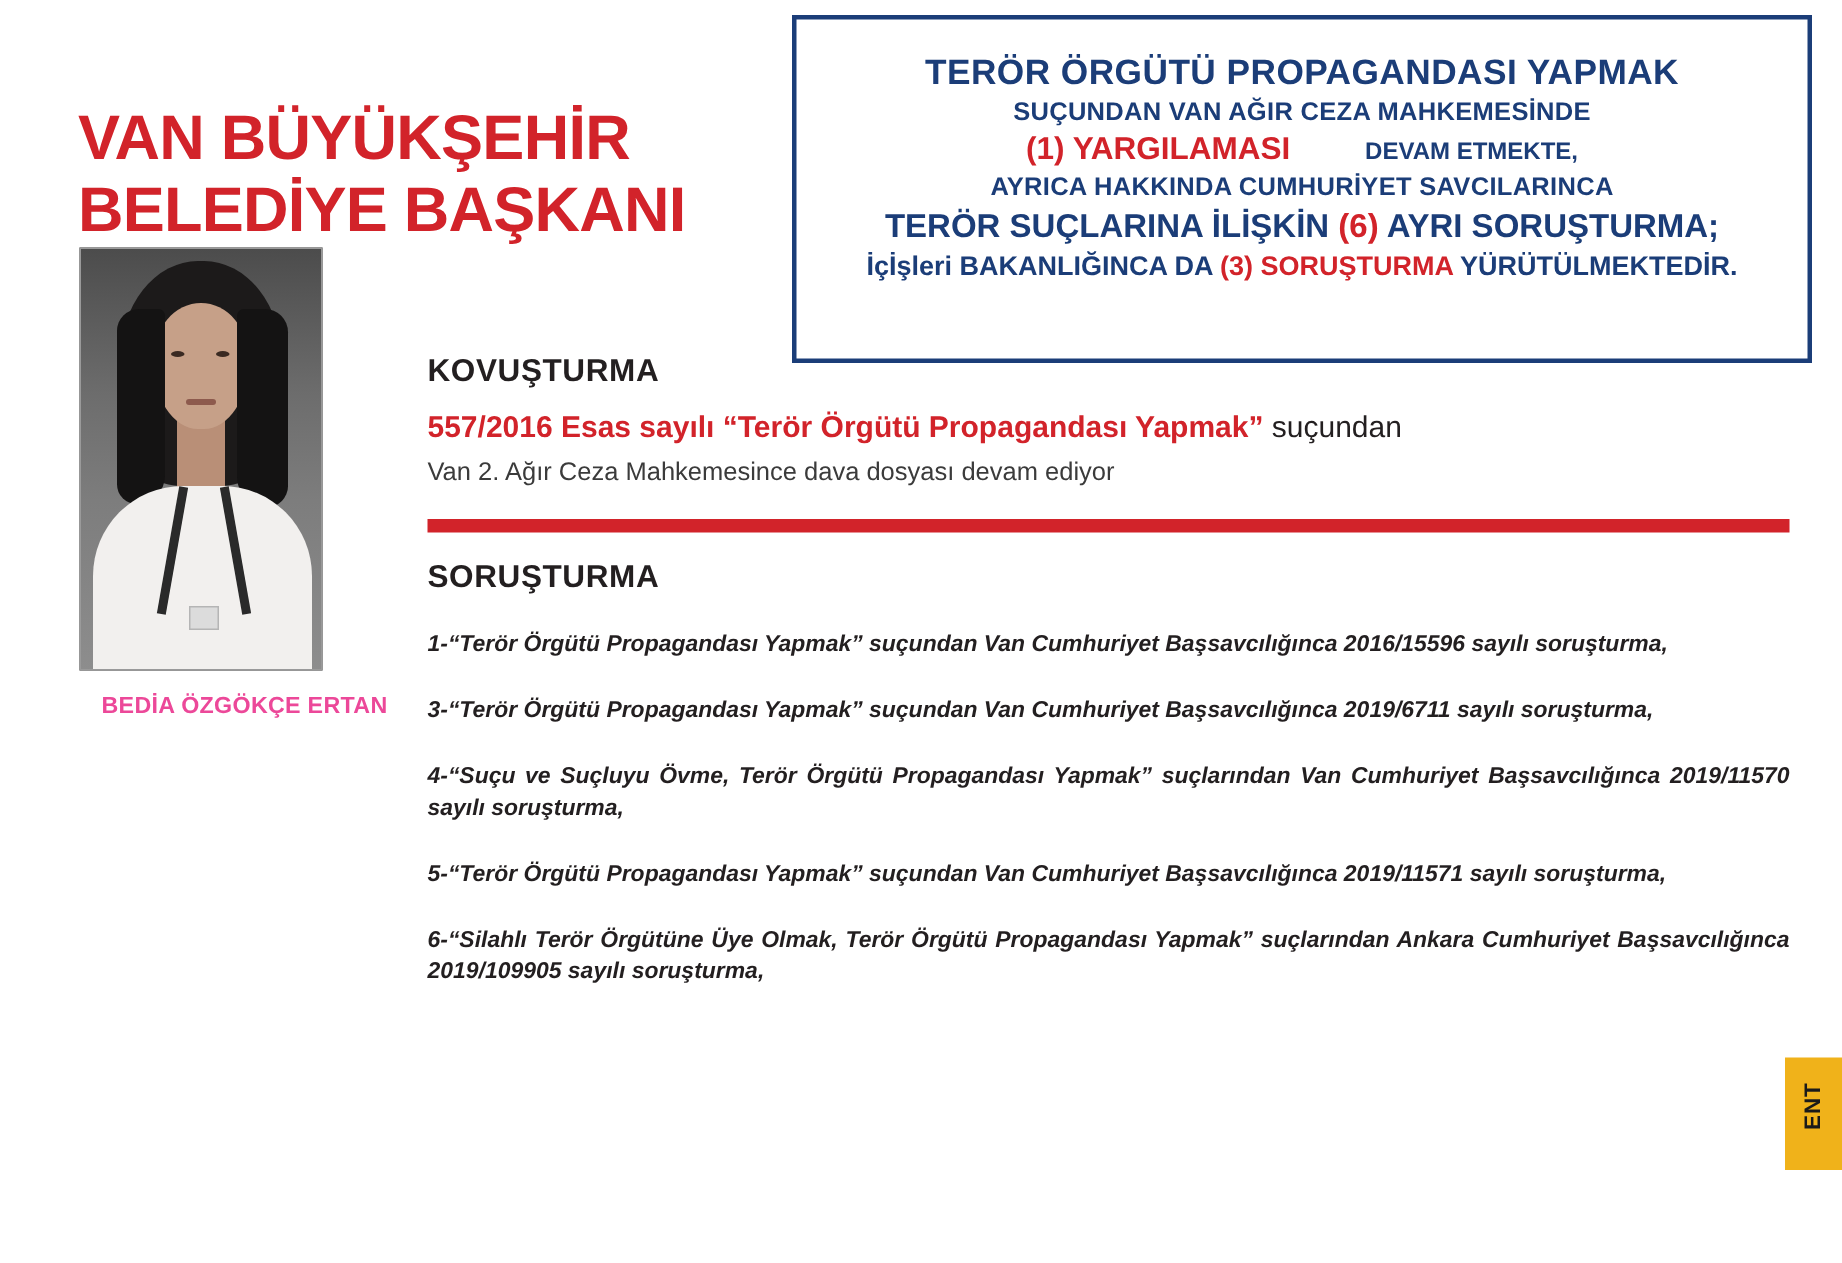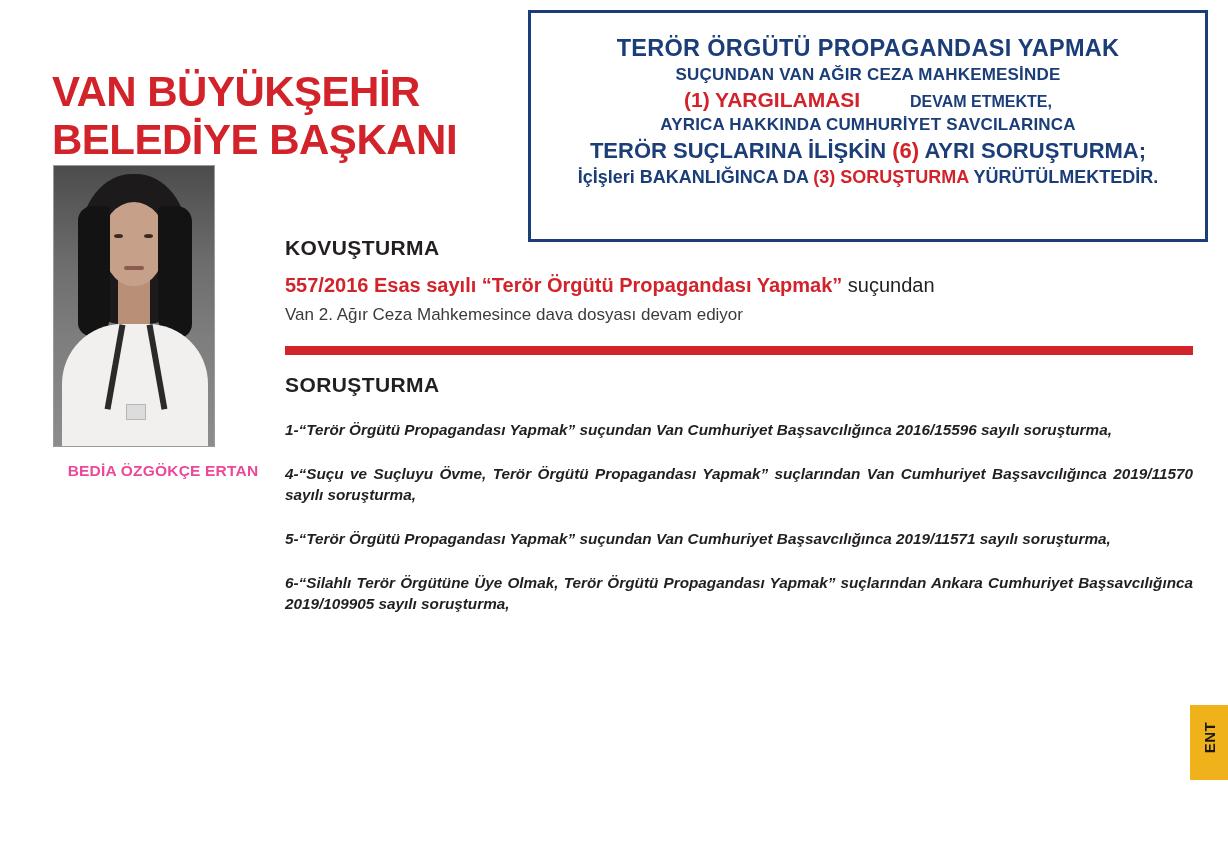--- a/index.html
+++ b/index.html
@@ -325,20 +325,21 @@
     <span class="red">557/2016 Esas sayılı “Terör Örgütü Propagandası Yapmak”</span><span> suçundan</span>
   </p>
   <p id="kovusturma-line2">Van 2. Ağır Ceza Mahkemesince  dava dosyası devam ediyor</p>
 
   <div id="red-divider"></div>
 
   <h2 class="section-heading">SORUŞTURMA</h2>
 
   <ul id="sorusturma-list">
     <li>1-“Terör Örgütü Propagandası Yapmak” suçundan Van Cumhuriyet Başsavcılığınca 2016/15596 sayılı soruşturma,</li>
+    <li>3-“Terör Örgütü Propagandası Yapmak” suçundan Van Cumhuriyet Başsavcılığınca 2019/6711 sayılı soruşturma,</li>
     <li>4-“Suçu ve Suçluyu Övme, Terör Örgütü Propagandası Yapmak” suçlarından Van Cumhuriyet Başsavcılığınca 2019/11570 sayılı soruşturma,</li>
     <li>5-“Terör Örgütü Propagandası Yapmak” suçundan Van Cumhuriyet Başsavcılığınca 2019/11571 sayılı soruşturma,</li>
     <li>6-“Silahlı Terör Örgütüne Üye Olmak, Terör Örgütü Propagandası Yapmak” suçlarından Ankara Cumhuriyet Başsavcılığınca 2019/109905 sayılı soruşturma,</li>
   </ul>
 </div>
 
 <div id="corner-marker">
   <span>ENT</span>
 </div>
 

